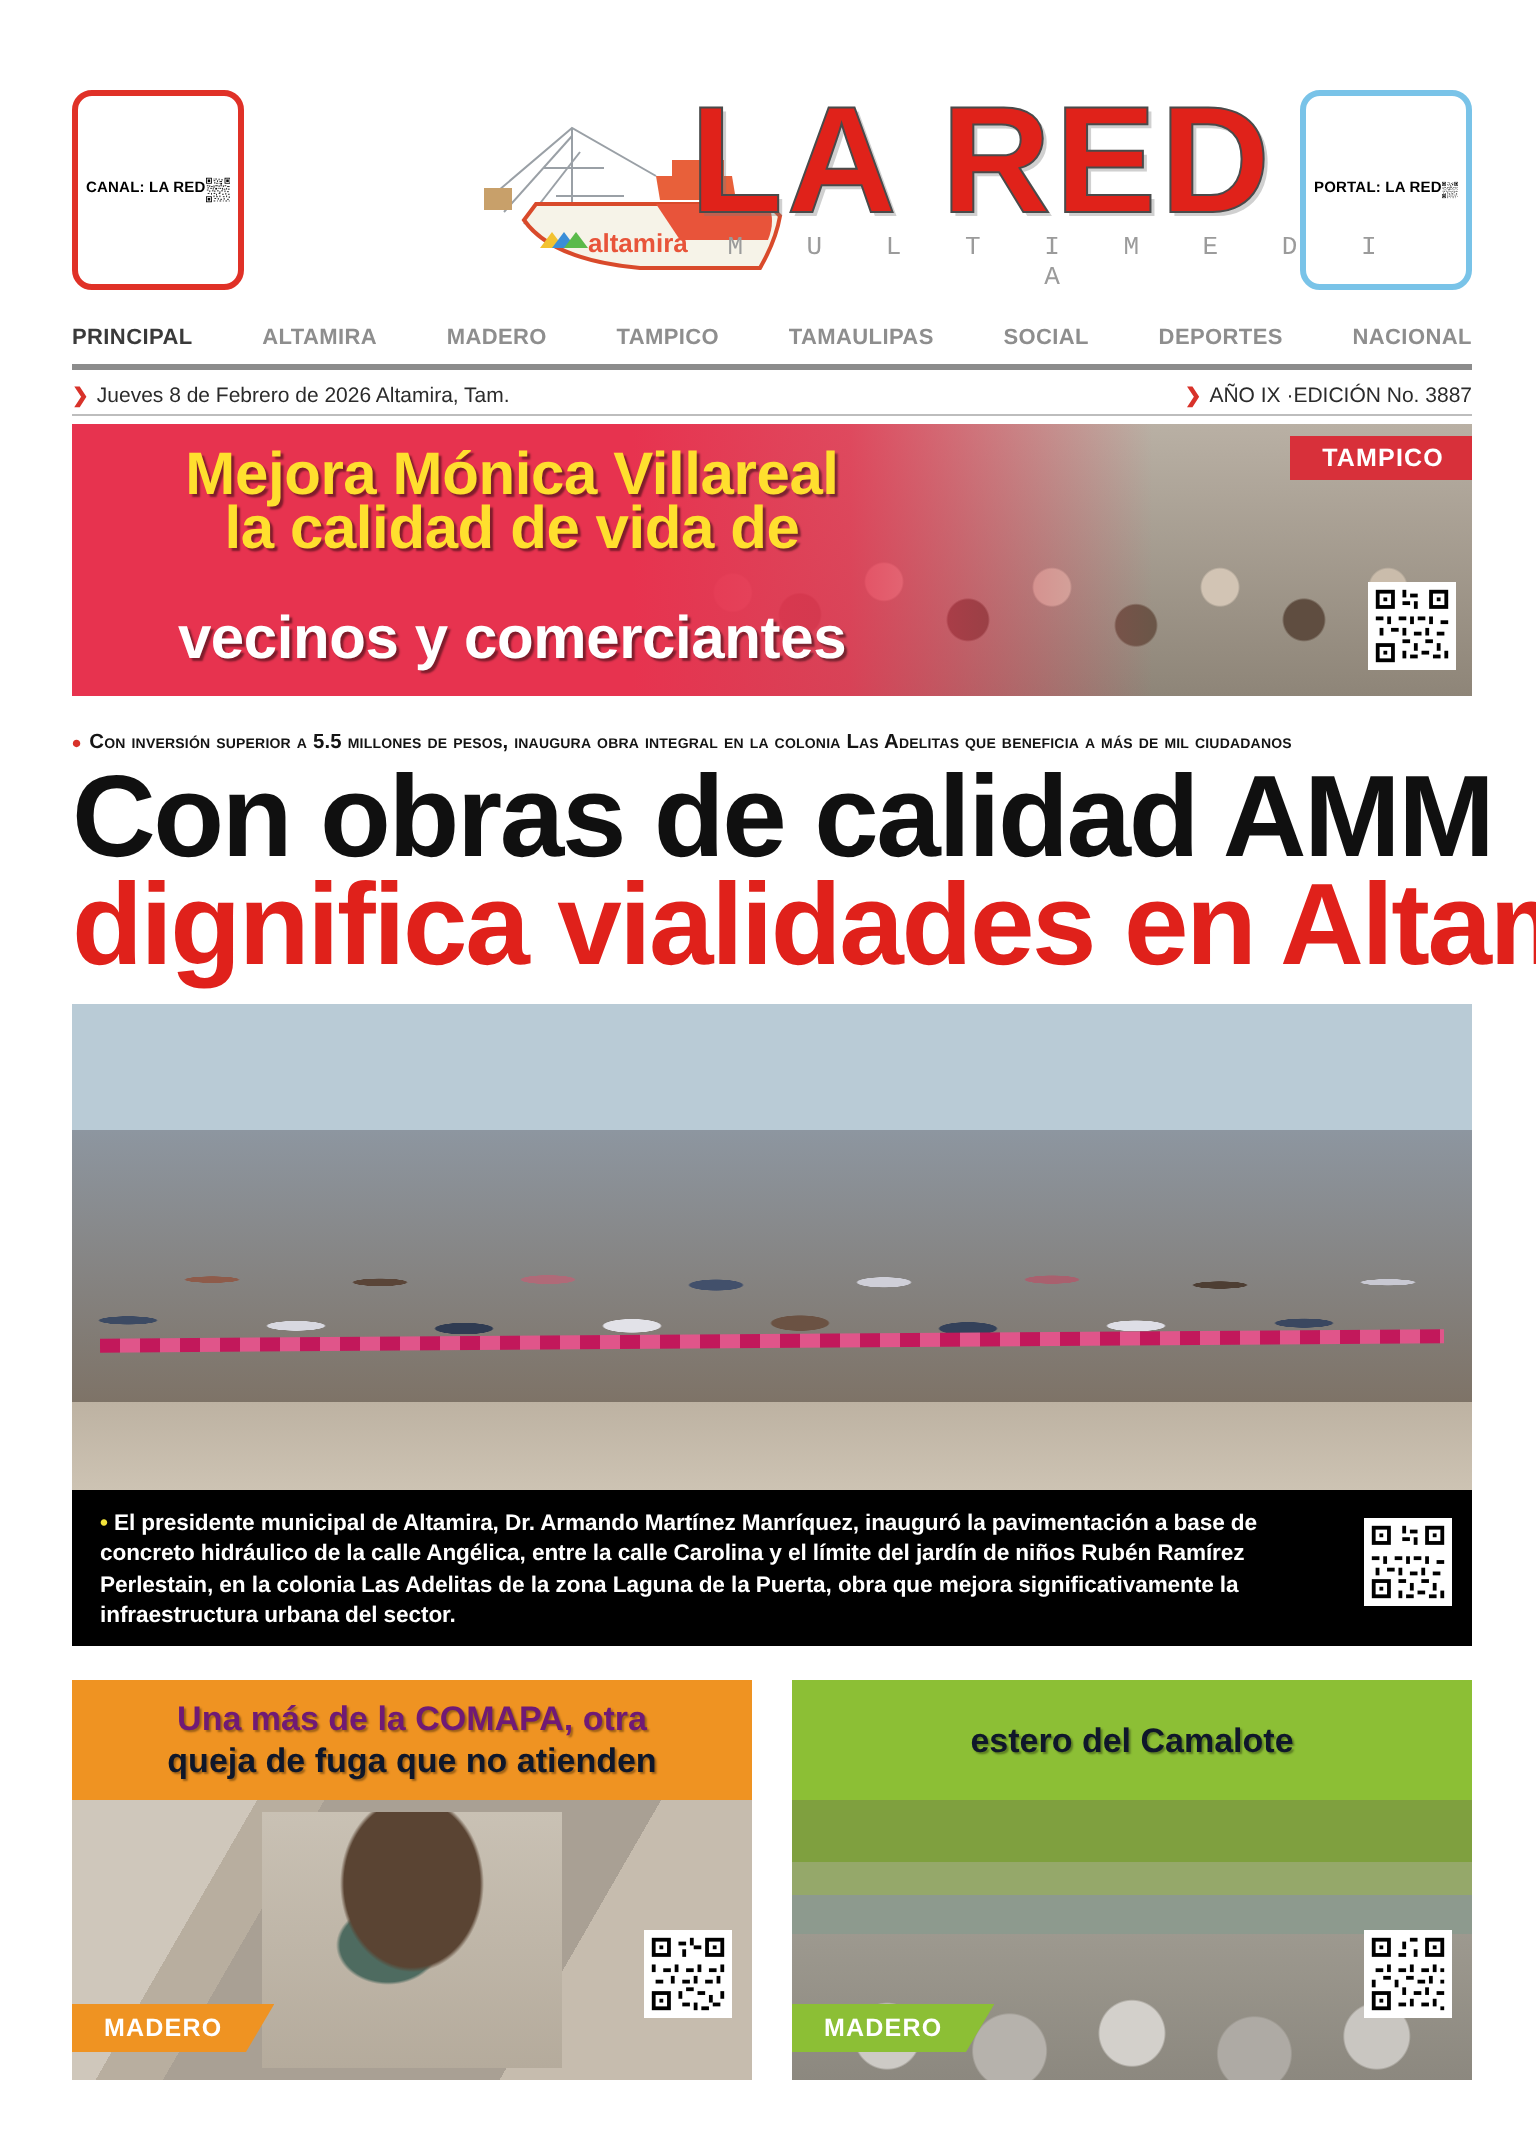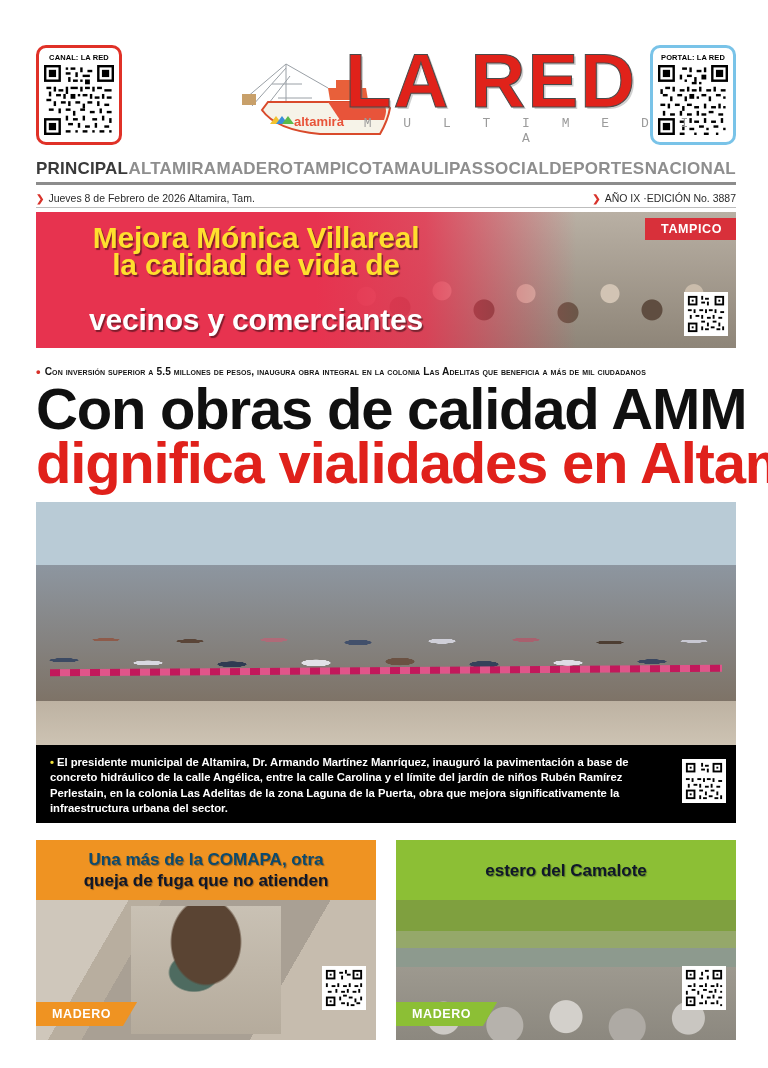--- a/index.html
+++ b/index.html
@@ -13,21 +13,21 @@
   }
   .page { position: relative; width: 768px; height: 1068px; background: #fff; }
 
   
   .masthead {
     position: absolute; left: 36px; top: 36px; width: 700px; height: 118px;
     display: flex; align-items: center; justify-content: space-between;
   }
   .qr-box {
     width: 86px; height: 100px; border: 3px solid #e03127; border-radius: 10px;
-    background: #fff; display: flex; flex-direction: column;
+    background: #fff; display: flex; flex-direction: row;
     align-items: center; justify-content: flex-start; padding: 5px 4px;
     flex: 0 0 auto;
   }
   .qr-box.portal { border-color: #79c3e8; }
   .qr-label { font-size: 7.5px; font-weight: bold; letter-spacing: .1px;
     color: #000; margin-bottom: 3px; white-space: nowrap; }
   .qr-img { width: 70px; height: 70px; }
   .qr-small { width: 44px; height: 44px; background:#fff; padding:2px; }
 
   .logo-wrap { position: relative; flex: 1 1 auto; height: 118px; }
@@ -44,21 +44,21 @@
     font-size: 13px; letter-spacing: 12px; color: #9b9b9b;
     font-weight: normal; text-align: center; margin-top: -4px; padding-left: 14px; font-family: Liberation Mono, monospace;
   }
 
   
   .nav {
     position: absolute; left: 36px; top: 156px; width: 700px; height: 26px;
     display: flex; align-items: center; justify-content: space-between;
   }
   .nav-item {
-    font-size: 17px; font-weight: bold; color: #8e8e8e; letter-spacing: .2px;
+    font-size: 11px; font-weight: bold; color: #8e8e8e; letter-spacing: .2px;
     text-decoration: none; white-space: nowrap;
   }
   .nav-item.active { color: #3a3a3a; }
   .nav-rule {
     position: absolute; left: 36px; top: 182px; width: 700px; height: 3px;
     background: #8c8c8c;
   }
   .dateline {
     position: absolute; left: 36px; top: 188px; width: 700px; height: 20px;
     display: flex; align-items: center; justify-content: space-between;
@@ -187,21 +187,21 @@
     height: 60px; display: flex; flex-direction: column;
     align-items: center; justify-content: center; text-align: center;
   }
   .card.left .card-head { background: #ef9322; }
   .card.right .card-head { background: #8cbf35; }
   .card-line {
     font-family: "Liberation Sans Narrow", "Liberation Sans", sans-serif;
     font-size: 17px; font-weight: bold; line-height: 21px;
     text-shadow: 1px 1px 1px rgba(0,0,0,.35);
   }
-  .card-line.y { color: #0c4a6e; }
+  .card-line.y { color: #701a75; }
   .card-line.w { color: #0f172a; }
   .card-photo { position: relative; height: 140px; overflow: hidden; }
   .card.left .card-photo {
     background: linear-gradient(120deg, #cfc7bb 0 22%, #b8ae9f 22% 30%, #a9a094 30% 70%, #c6bcae 70% 100%);
   }
   .card.left .card-photo::after {
     content: ""; position: absolute; left: 28%; top: 4%; width: 44%; height: 92%;
     background:
       radial-gradient(ellipse at 50% 28%, #5a4433 0 34px, transparent 36px),
       radial-gradient(ellipse at 42% 52%, #4e6b60 0 24px, transparent 26px),

